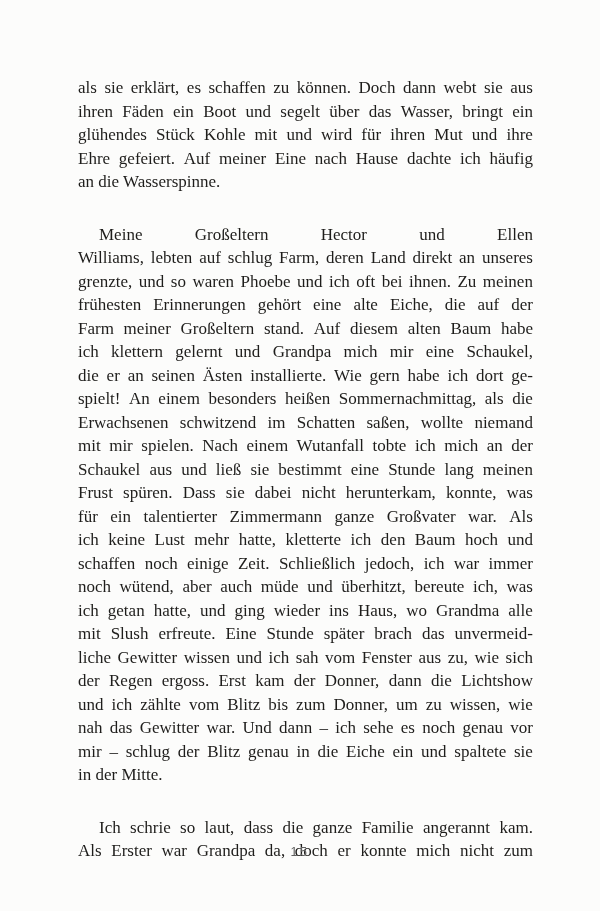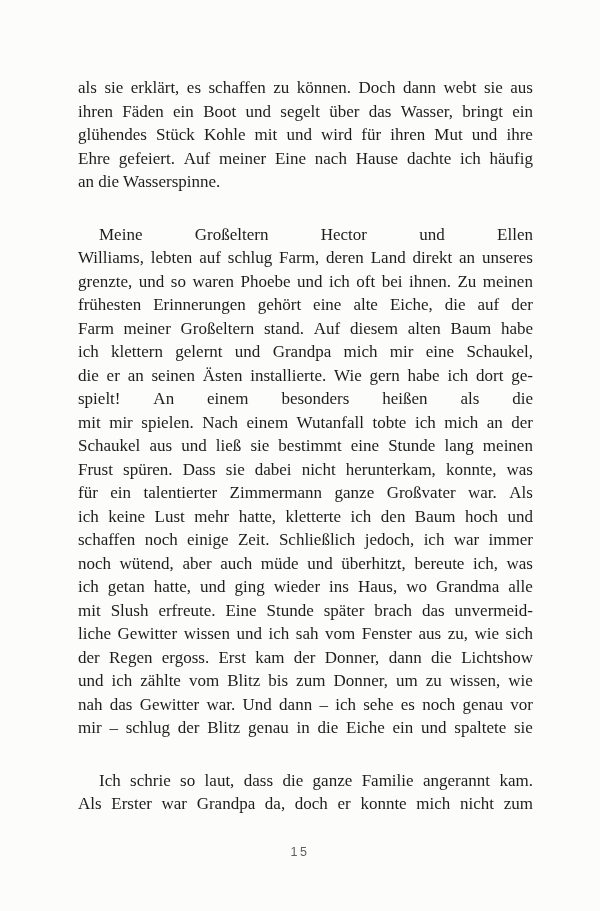--- a/index.html
+++ b/index.html
@@ -194,22 +194,32 @@
         <span>ich</span>
         <span>dort</span>
         <span>ge-</span>
       </div>
       <div class="line j">
         <span>spielt!</span>
         <span>An</span>
         <span>einem</span>
         <span>besonders</span>
         <span>heißen</span>
+        <span>Sommernachmittag,</span>
         <span>als</span>
         <span>die</span>
+      </div>
+      <div class="line j">
+        <span>Erwachsenen</span>
+        <span>schwitzend</span>
+        <span>im</span>
+        <span>Schatten</span>
+        <span>saßen,</span>
+        <span>wollte</span>
+        <span>niemand</span>
       </div>
       <div class="line j">
         <span>mit</span>
         <span>mir</span>
         <span>spielen.</span>
         <span>Nach</span>
         <span>einem</span>
         <span>Wutanfall</span>
         <span>tobte</span>
         <span>ich</span>
@@ -373,20 +383,21 @@
         <span>Blitz</span>
         <span>genau</span>
         <span>in</span>
         <span>die</span>
         <span>Eiche</span>
         <span>ein</span>
         <span>und</span>
         <span>spaltete</span>
         <span>sie</span>
       </div>
+      <div class="line">in der Mitte.</div>
       <div class="line j in">
         <span>Ich</span>
         <span>schrie</span>
         <span>so</span>
         <span>laut,</span>
         <span>dass</span>
         <span>die</span>
         <span>ganze</span>
         <span>Familie</span>
         <span>angerannt</span>

